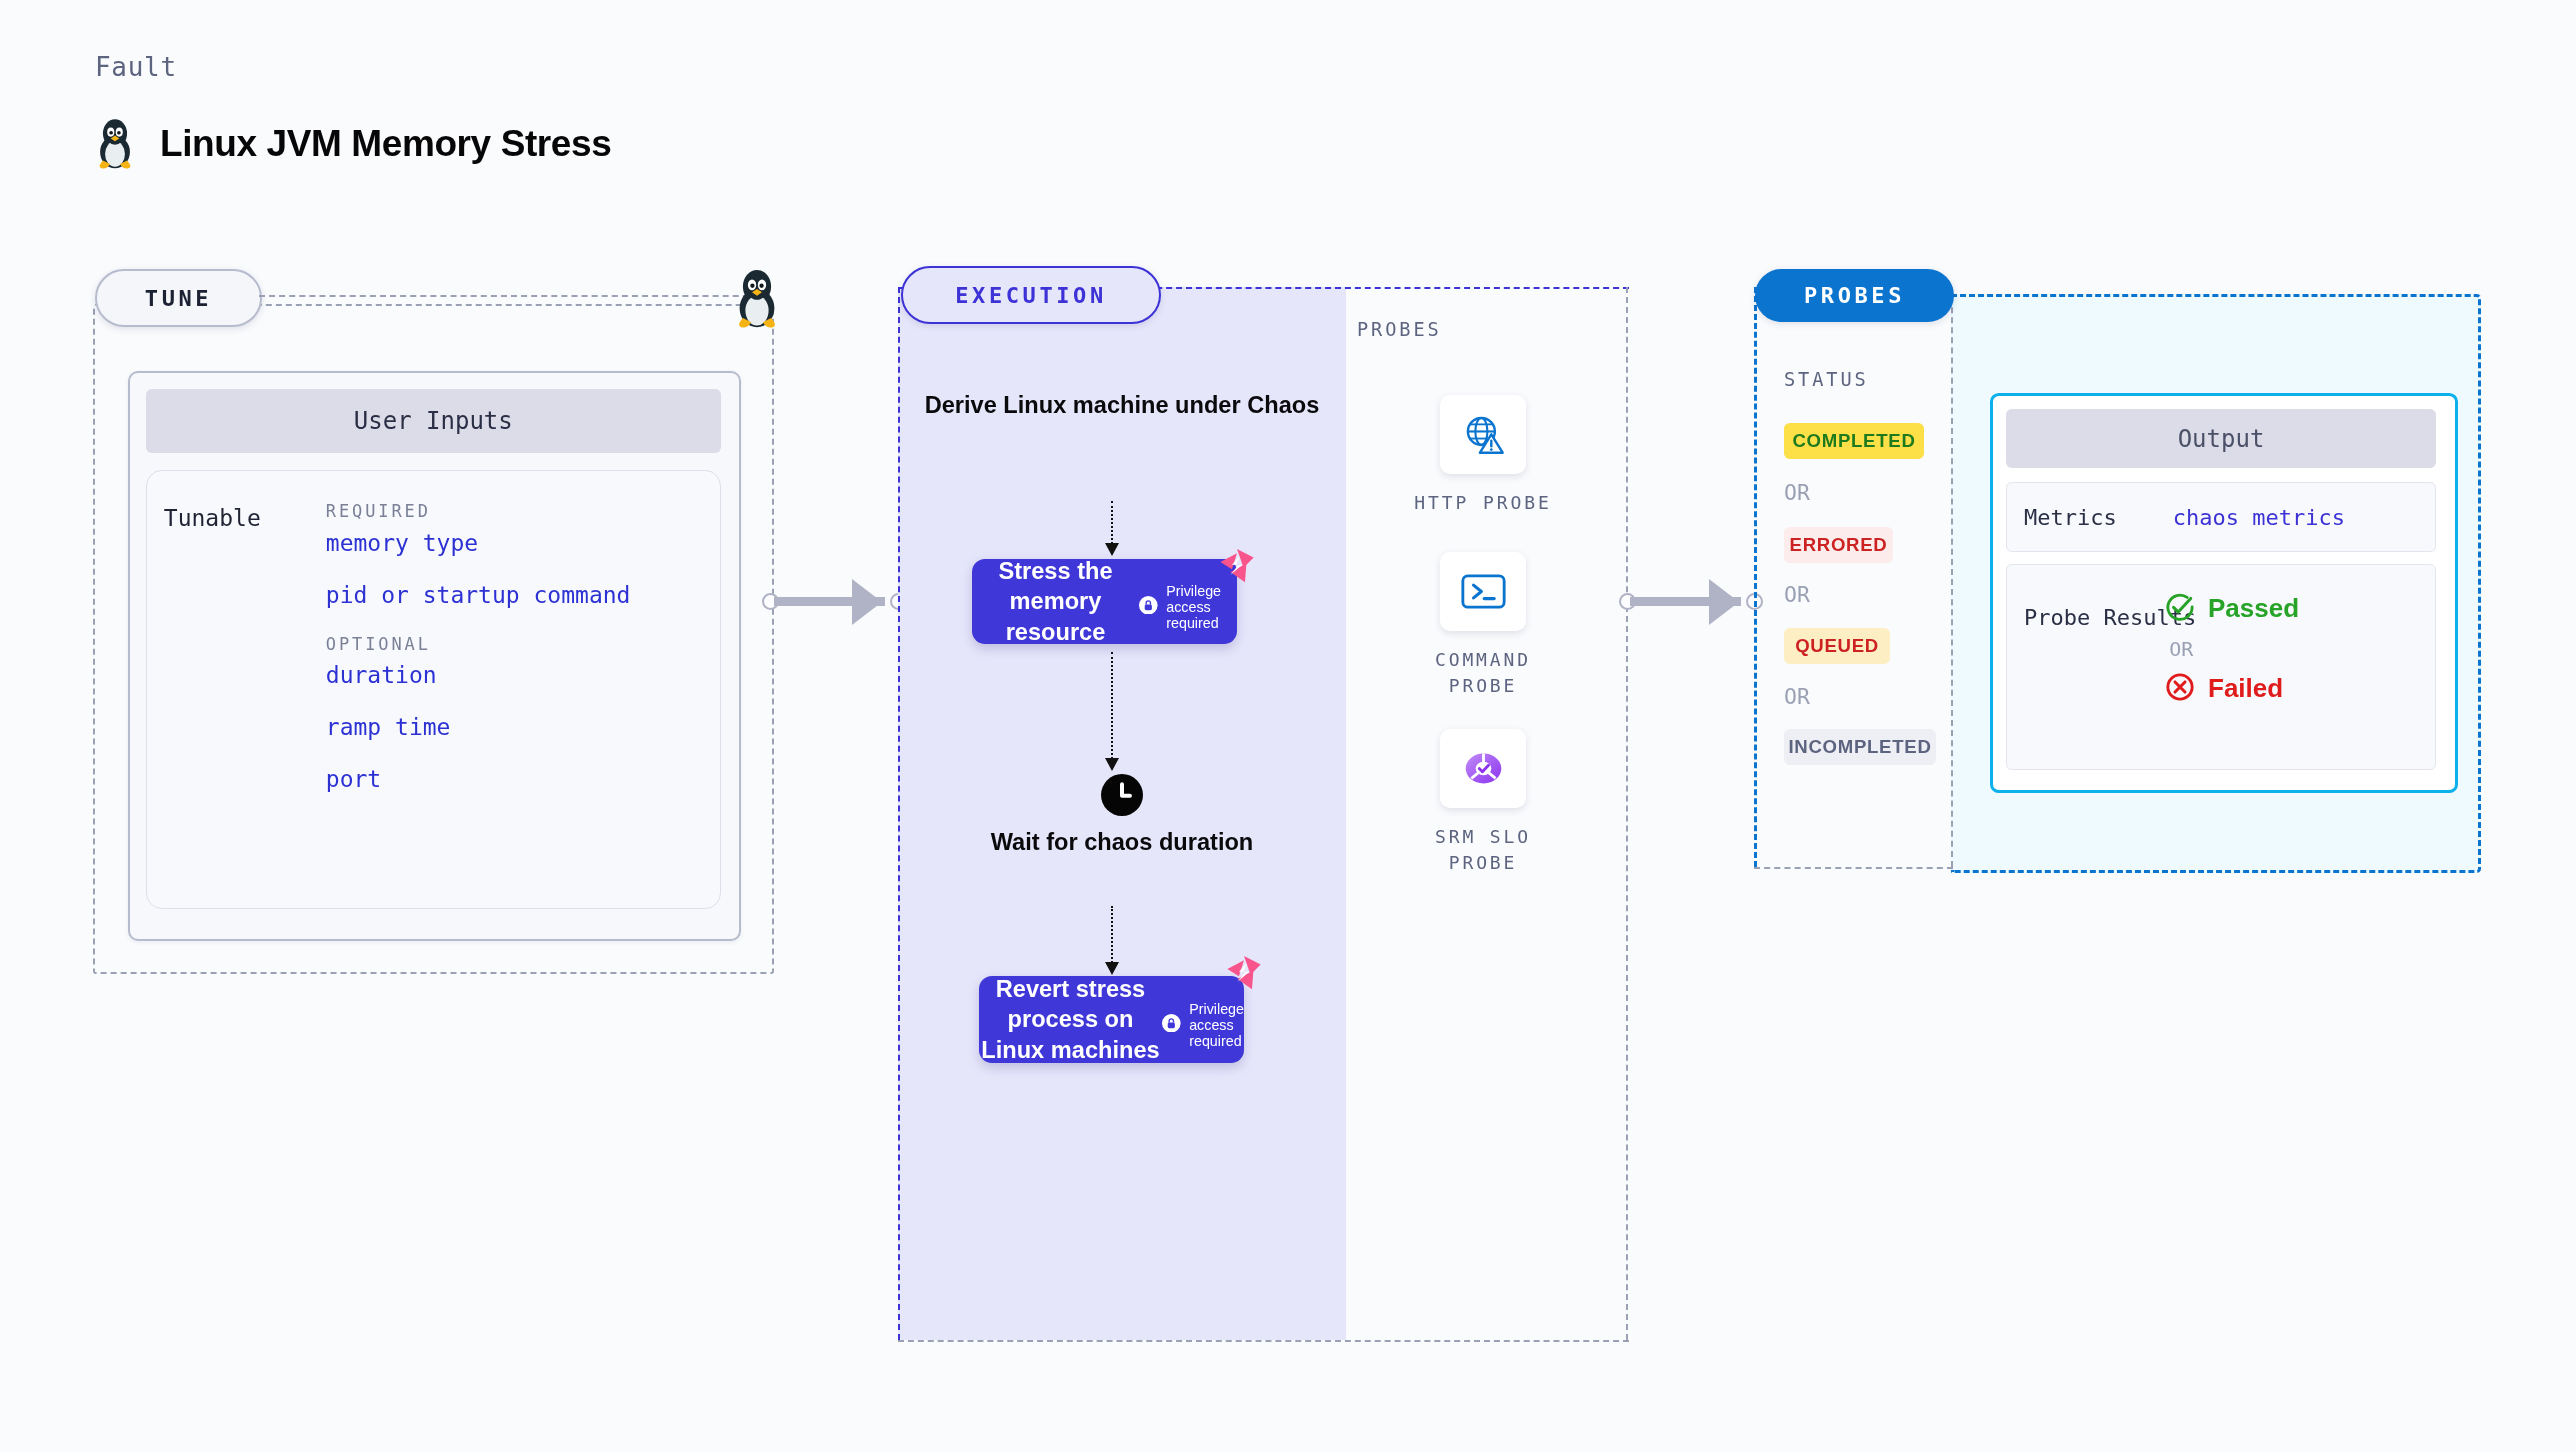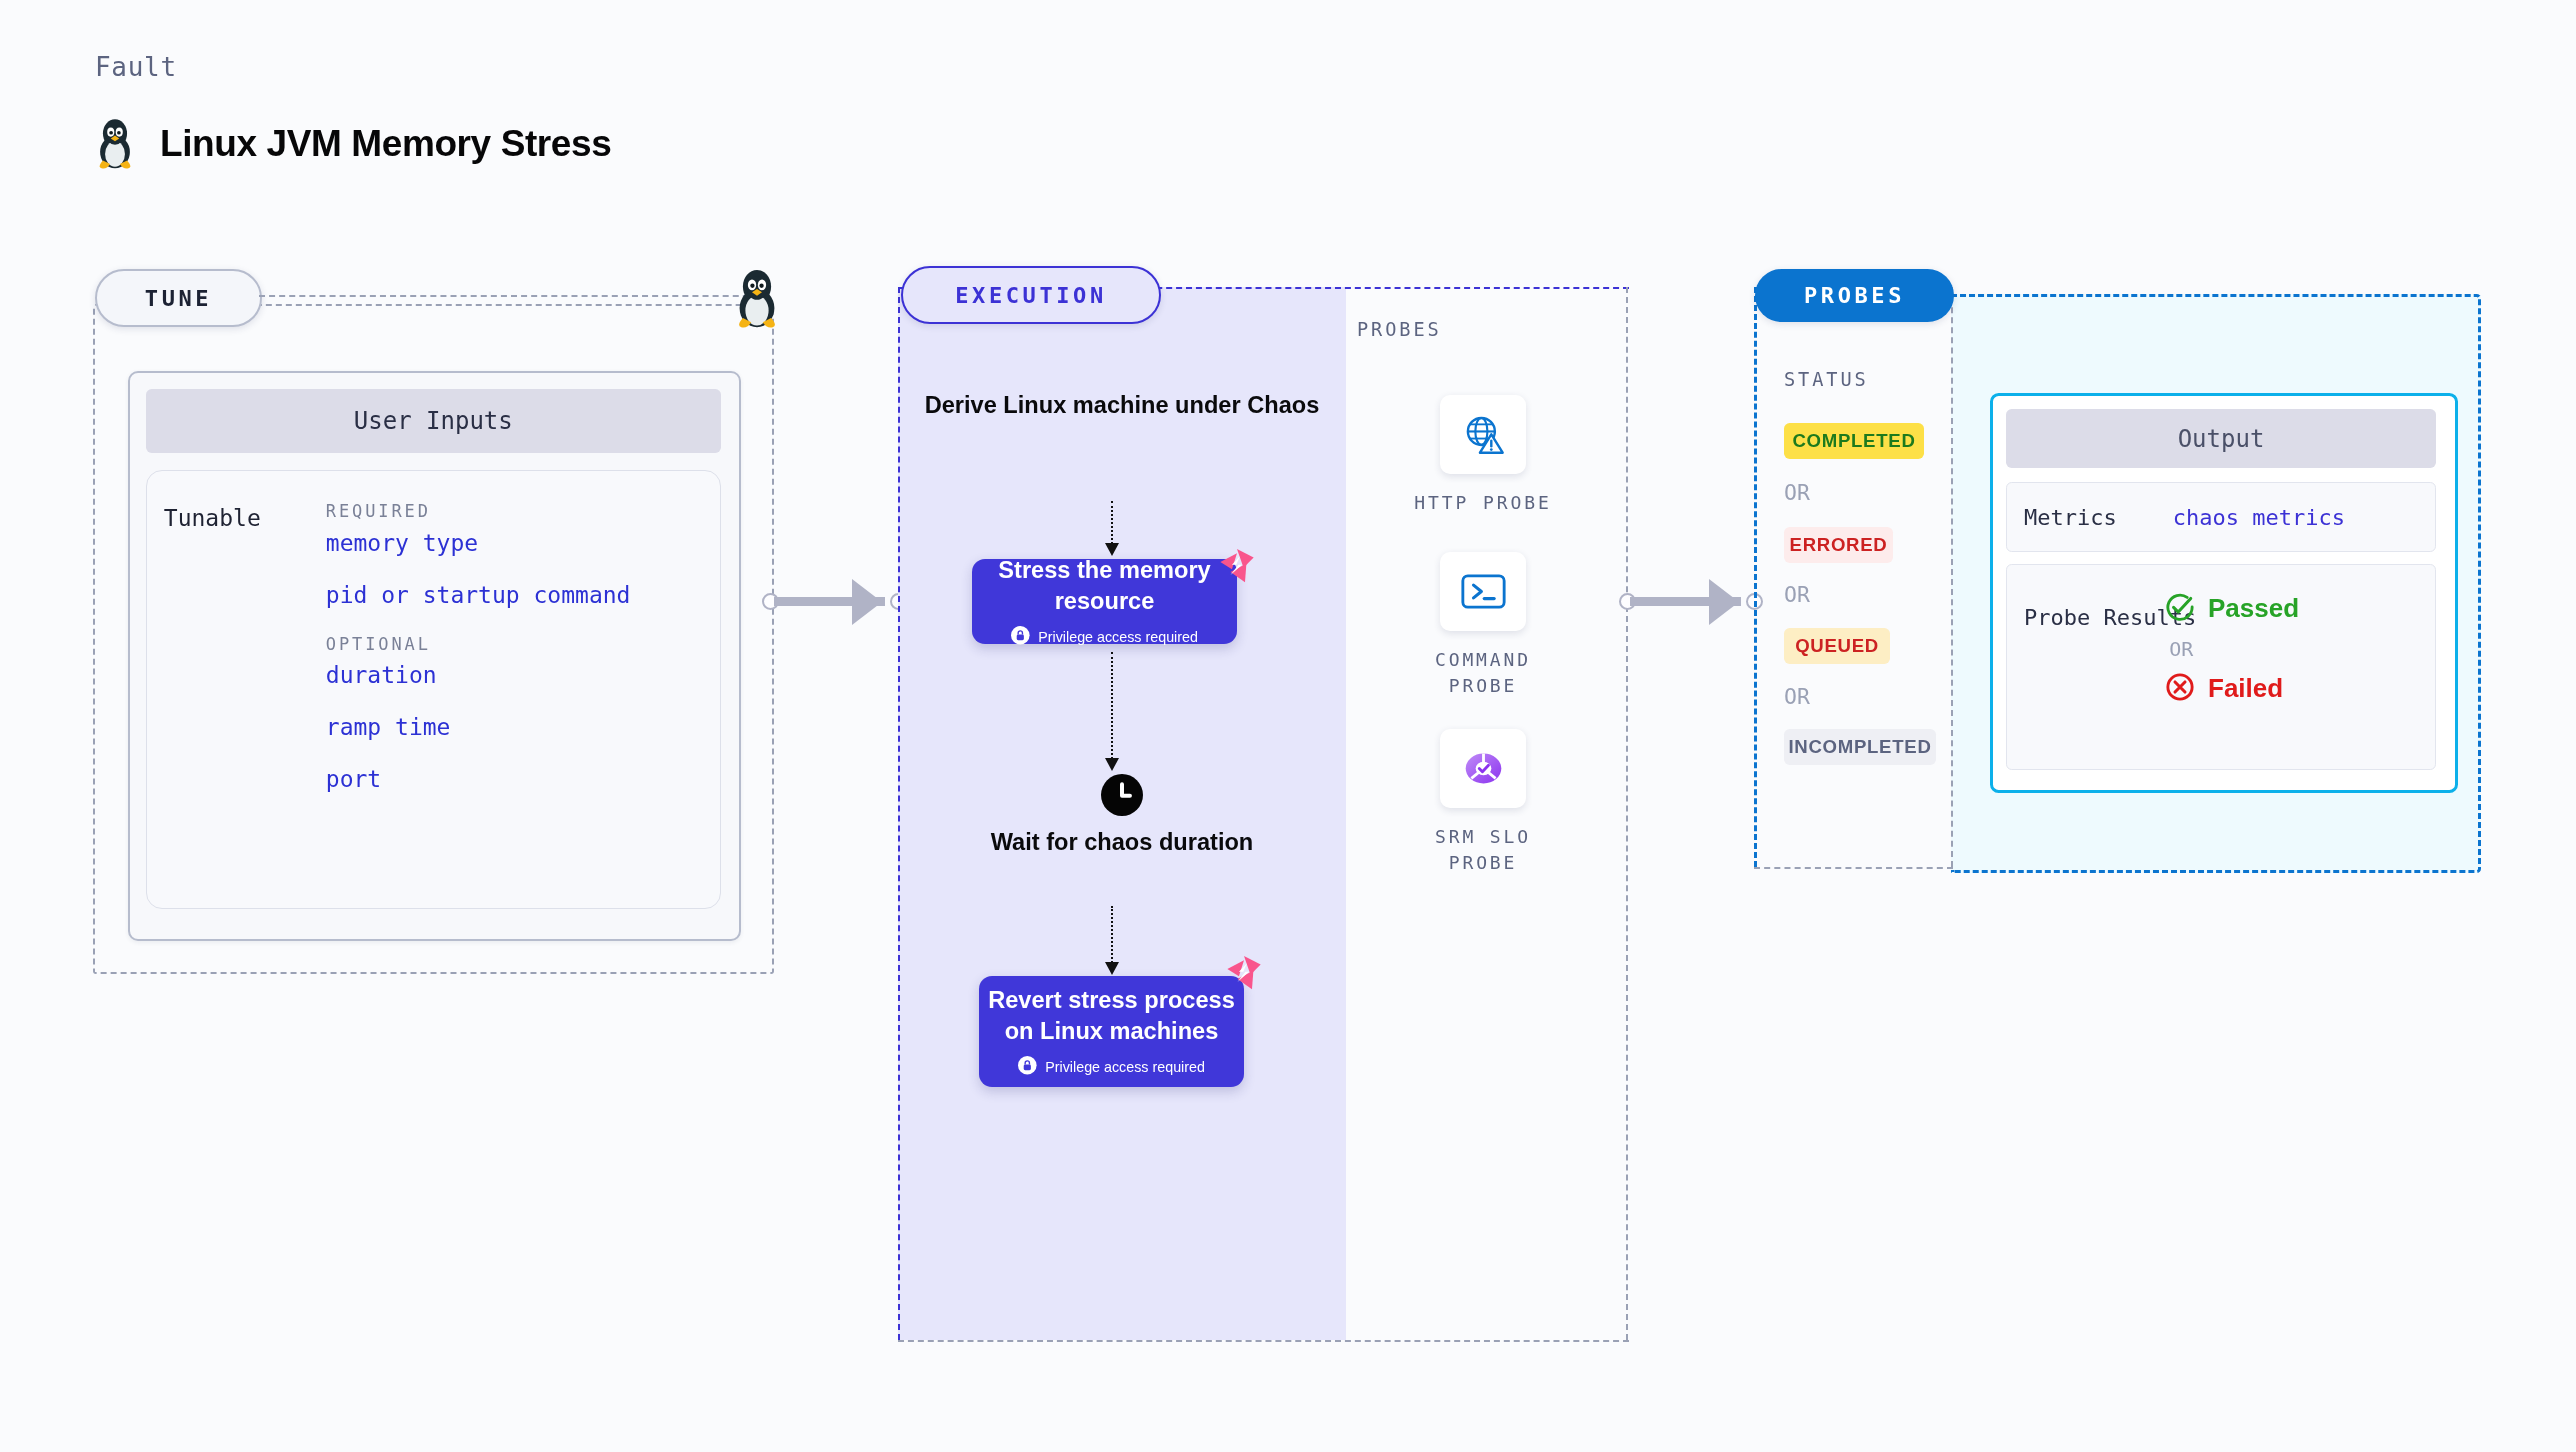--- a/index.html
+++ b/index.html
@@ -89,21 +89,21 @@
   }
   .dot-arrow{position:absolute;width:0;border-left:2.9px dotted #111;}
   .dot-arrow-head{
     position:absolute;width:0;height:0;
     border-left:7.9px solid transparent;border-right:7.9px solid transparent;
     border-top:13px solid #111;
   }
   .chaos-card{
     position:absolute;background:#4037d9;border-radius:13px;
     box-shadow:0 4.3px 11.5px rgba(40,40,120,.2);
-    display:flex;flex-direction:column;align-items:center;justify-content:center;
+    display:flex;align-items:center;justify-content:center;
   }
   .chaos-card-title{
     font-family:"Liberation Sans",sans-serif;font-weight:bold;font-size:23.6px;
     color:#fff;text-align:center;line-height:1.3;
   }
   .priv-row{display:flex;align-items:center;gap:8.6px;margin-top:10px;}
   .priv-text{font-family:"Liberation Sans",sans-serif;font-size:14.3px;color:#fff;}
   .harness-logo{position:absolute;width:42px;height:42px;}
   #clock-icon{left:1101px;top:774px;width:42px;height:42px;}
   #wait-text{
@@ -277,21 +277,21 @@
   <svg width="42" height="42" viewBox="0 0 58 58">
     <circle cx="29" cy="29" r="29" fill="#050505"></circle>
     <path d="M29 14 v16 h11" stroke="#fff" stroke-width="5.5" fill="none" stroke-linecap="round" stroke-linejoin="round"></path>
   </svg>
 </div>
 <div class="abs" id="wait-text">Wait for chaos duration</div>
 
 <div class="abs dot-arrow" style="left:1111px;top:906px;height:57px;"></div>
 <div class="abs dot-arrow-head" style="left:1105px;top:962px;"></div>
 
-<div class="chaos-card" style="left:979px;top:976px;width:265px;height:111px;">
+<div class="chaos-card" style="left:979px;top:976px;width:265px;height:87px;">
   <div class="chaos-card-title">Revert stress process on Linux machines</div>
   <div class="priv-row">
     <span>
       <svg width="18.6" height="18.6" viewBox="0 0 26 26">
         <circle cx="13" cy="13" r="13" fill="#fff"></circle>
         <rect x="8" y="12" width="10" height="8" rx="2" fill="#4037d9"></rect>
         <path d="M10 12 v-2.2 a3 3 0 0 1 6 0 V12" fill="none" stroke="#4037d9" stroke-width="1.9"></path>
       </svg>
     </span>
     <span class="priv-text">Privilege access required</span>

